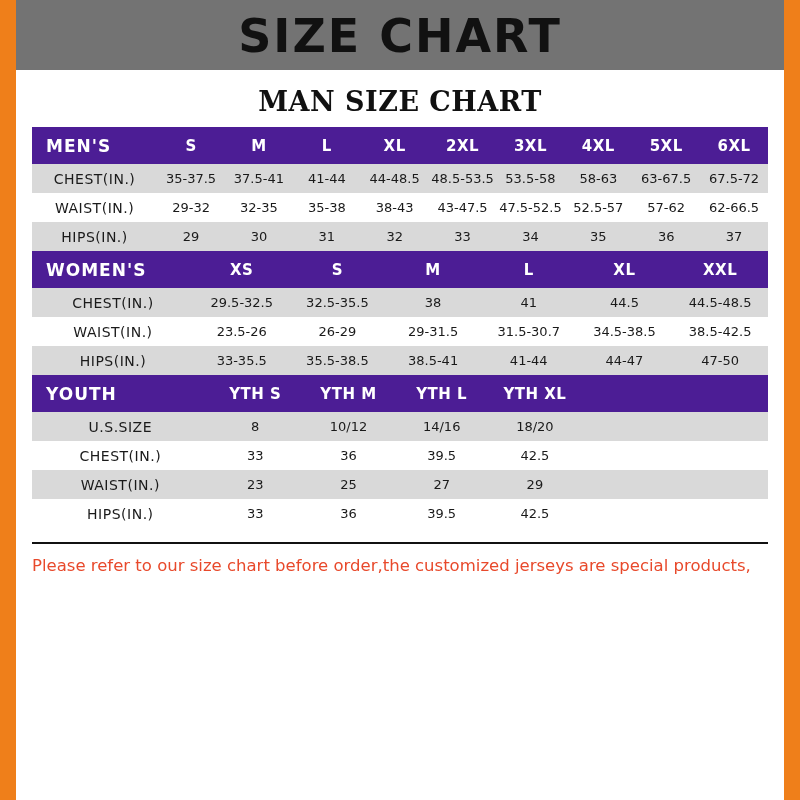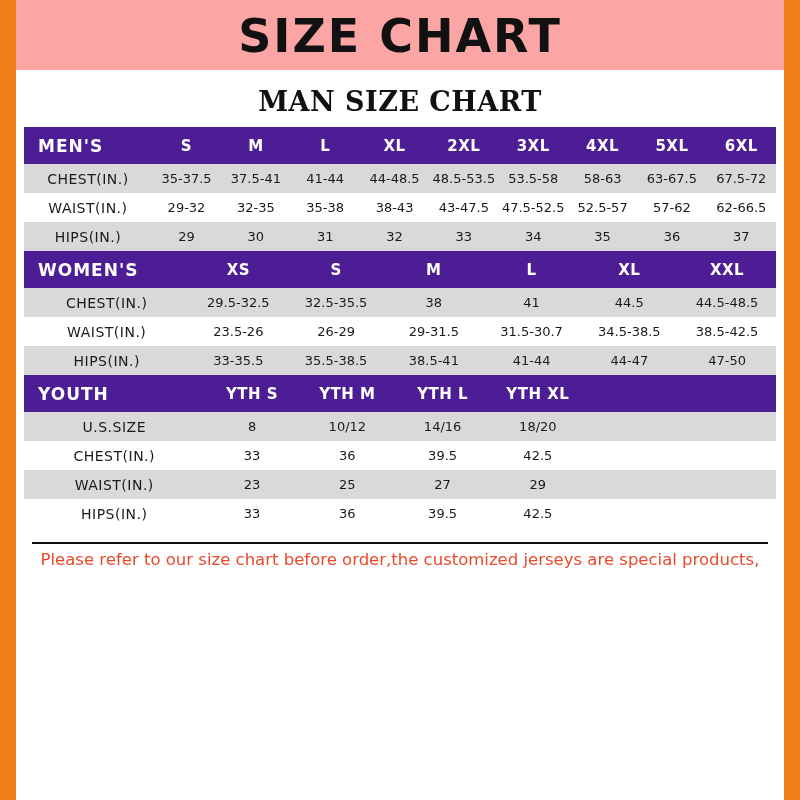--- a/index.html
+++ b/index.html
@@ -18,36 +18,36 @@
     width: 800px;
     height: 800px;
     box-sizing: border-box;
     background: #ffffff;
     border-left: 16px solid #ef7f1a;
     border-right: 16px solid #ef7f1a;
   }
   .banner {
     position: relative;
     height: 70px;
-    background: #fca5a5;
+    background: #737373;
     display: flex;
     align-items: center;
     justify-content: center;
   }
   .banner-title {
     font-family: "DejaVu Sans", sans-serif;
     font-weight: bold;
     font-size: 46px;
     letter-spacing: 2px;
     color: #111111;
     line-height: 1;
     margin-top: 2px;
   }
   .content {
-    padding: 0 8px;
+    padding: 0 16px;
     box-sizing: border-box;
   }
   .section-title {
     text-align: center;
     font-family: "DejaVu Serif", serif;
     font-weight: bold;
     font-size: 27px;
     color: #111111;
     letter-spacing: 0.5px;
     margin: 16px 0 10px 0;
@@ -93,26 +93,26 @@
     color: #1a1a1a;
   }
   
   .men-table col.c0 { width: 17%; }
   .women-table col.c0 { width: 22%; }
   .youth-table col.c0 { width: 24%; }
 
   .footer-note {
     margin: 14px 16px 0 16px;
     border-top: 2px solid #111111;
-    padding-top: 4px;
+    padding-top: 10px;
     color: #e8492b;
     font-family: "DejaVu Sans", sans-serif;
     font-size: 16.5px;
     line-height: 1.5;
-    text-align: center;
+    text-align: left;
   }
   .footer-note div { white-space: nowrap; }
 </style>
 </head>
 <body>
 
 <div class="page">
 
   <div class="banner">
     <div class="banner-title">SIZE CHART</div>

